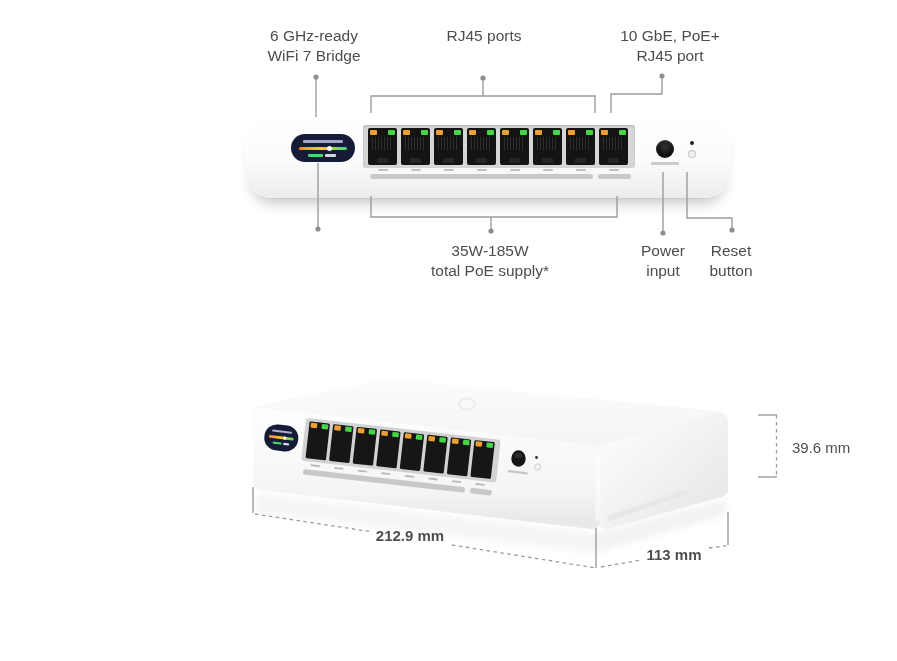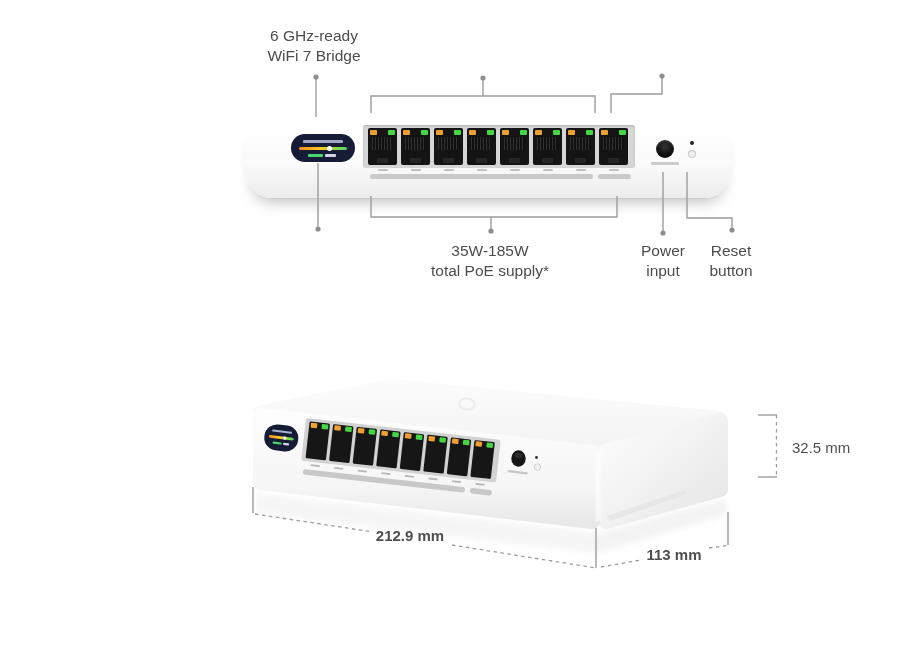--- a/index.html
+++ b/index.html
@@ -273,31 +273,36 @@
         <circle cx="623" cy="233" r="2.6"></circle>
       <circle cx="692" cy="230" r="2.6"></circle>
     </g>
   </svg>
 
   <div class="callout-label" style="left:274px;top:26px">
     <div>6 GHz-ready</div>
     <div>WiFi 7 Bridge</div>
   </div>
   <div class="callout-label" style="left:444px;top:26px">
+    <div>RJ45 ports</div>
+  </div>
+  <div class="callout-label" style="left:630px;top:26px">
+    <div>10 GbE, PoE+</div>
+    <div>RJ45 port</div>
   </div>
   <div class="callout-label" style="left:450px;top:241px">
     <div>35W-185W</div>
     <div>total PoE supply*</div>
   </div>
   <div class="callout-label" style="left:623px;top:241px">
     <div>Power</div>
     <div>input</div>
   </div>
   <div class="callout-label" style="left:691px;top:241px">
     <div>Reset</div>
     <div>button</div>
   </div>
 
-  <div class="dim-label" style="left:752px;top:439px">32.5 mm</div>
+  <div class="dim-label" style="left:752px;top:439px">39.6 mm</div>
   <div class="dim-label ctr" style="left:370px;top:527px">212.9 mm</div>
   <div class="dim-label ctr" style="left:634px;top:546px">113 mm</div>
 
 </div>
 
 </body></html>

